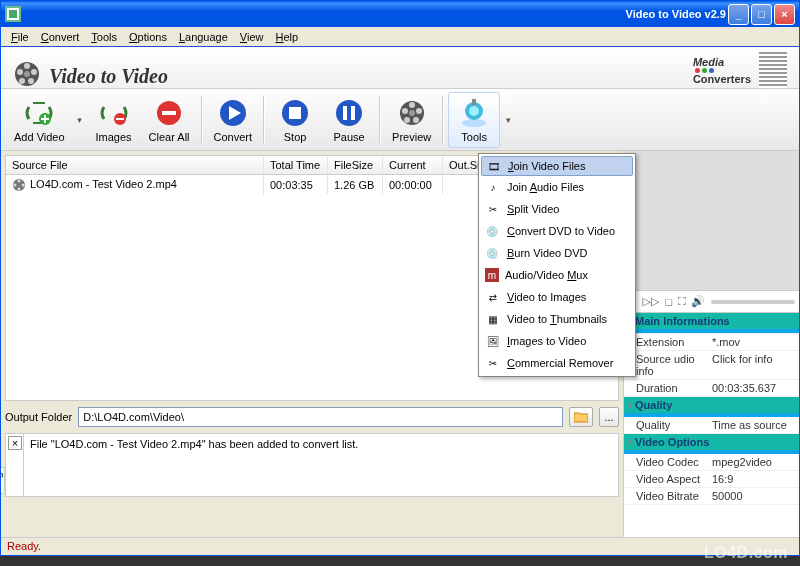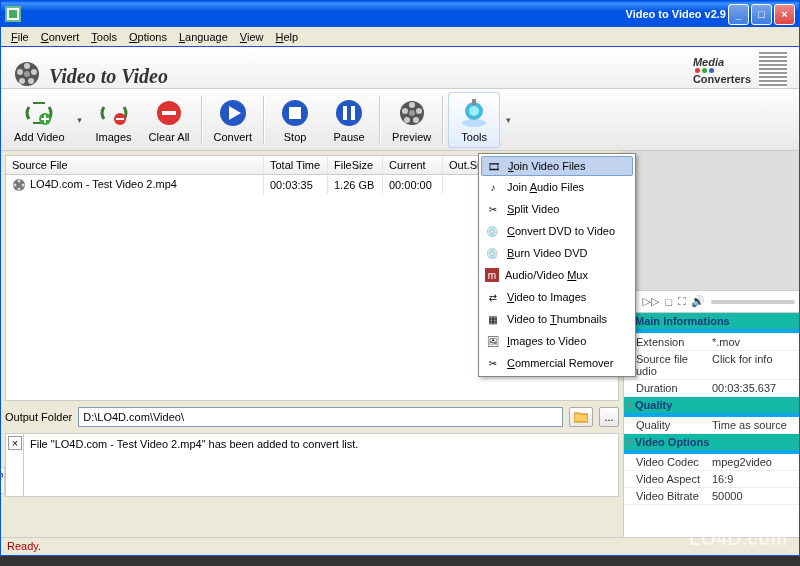--- a/index.html
+++ b/index.html
@@ -51,21 +51,21 @@
 .phead { background: #14b8a6; color: #163d7a; font-weight: bold; padding: 2px 4px; border-bottom: 4px solid #0ea5e9; display: flex; align-items: center; }
 .phead::before { content: "▾"; font-size: 8px; margin-right: 3px; color: #888; }
 .prow { display: flex; border-bottom: 1px solid #f0f0f0; }
 .prow .k { width: 84px; padding: 2px 4px 2px 12px; color: #333; }
 .prow .v { flex: 1; padding: 2px 4px; color: #333; }
 .status { height: 18px; background: #ece9d8; padding: 2px 6px; color: #a00; border-top: 1px solid #ccc; }
 .context-menu { position: absolute; left: 478px; top: 153px; width: 158px; background: #fff; border: 1px solid #8a867a; box-shadow: 2px 2px 4px rgba(0,0,0,0.3); padding: 2px; z-index: 100; }
 .context-menu .mi { display: flex; align-items: center; height: 22px; padding: 0 8px 0 4px; cursor: default; }
 .context-menu .mi.sel { background: #c1d2ee; border: 1px solid #7da2ce; border-radius: 2px; height: 20px; }
 .context-menu .mi .mico { width: 16px; height: 16px; margin-right: 6px; display: flex; align-items: center; justify-content: center; font-size: 10px; }
-.watermark { position: absolute; right: 12px; bottom: 16px; color: rgba(255,255,255,0.6); font-size: 19px; font-weight: bold; letter-spacing: 0.5px; }
+.watermark { position: absolute; right: 12px; bottom: 4px; color: rgba(255,255,255,0.6); font-size: 16px; font-weight: bold; letter-spacing: 0.5px; }
 svg { display: block; }
 </style>
 </head>
 <body>
 
 <div class="window">
   <div class="titlebar">
     <svg class="titlebar-icon" viewBox="0 0 16 16">
         <rect width="16" height="16" fill="#6b8"></rect>
         <rect x="2" y="2" width="12" height="12" fill="#fff"></rect>
@@ -268,21 +268,21 @@
       </div>
       <div class="props">
         <div class="phead">Main Informations</div>
         <div class="prow">
           </div>
         <div class="prow">
             <div class="k">Extension</div>
             <div class="v">*.mov</div>
           </div>
         <div class="prow">
-            <div class="k">Source file udio</div>
+            <div class="k">Source udio info</div>
             <div class="v">Click for info</div>
           </div>
         <div class="prow">
             <div class="k">Duration</div>
             <div class="v">00:03:35.637</div>
           </div>
         <div class="phead">Quality</div>
         <div class="prow">
             <div class="k">Quality</div>
             <div class="v">Time as source</div>

